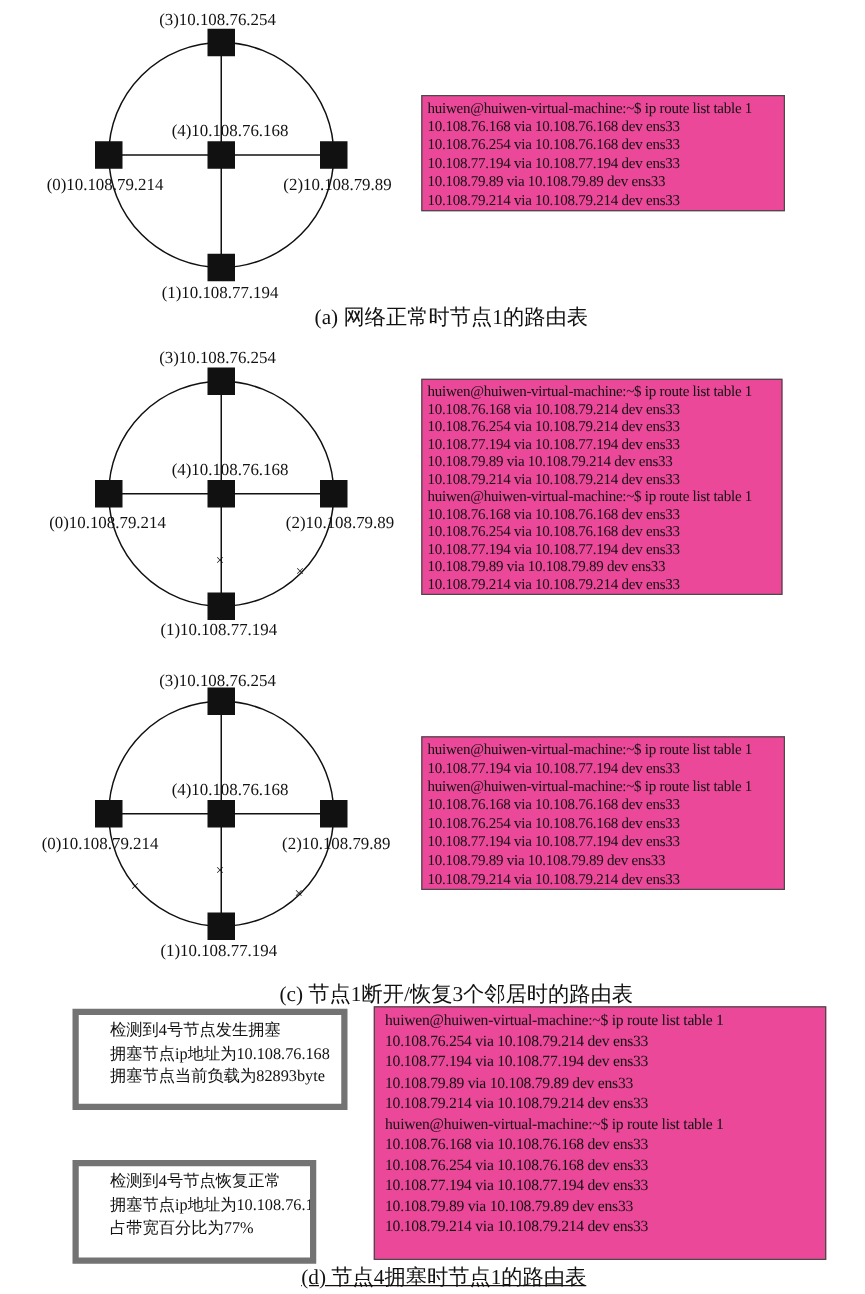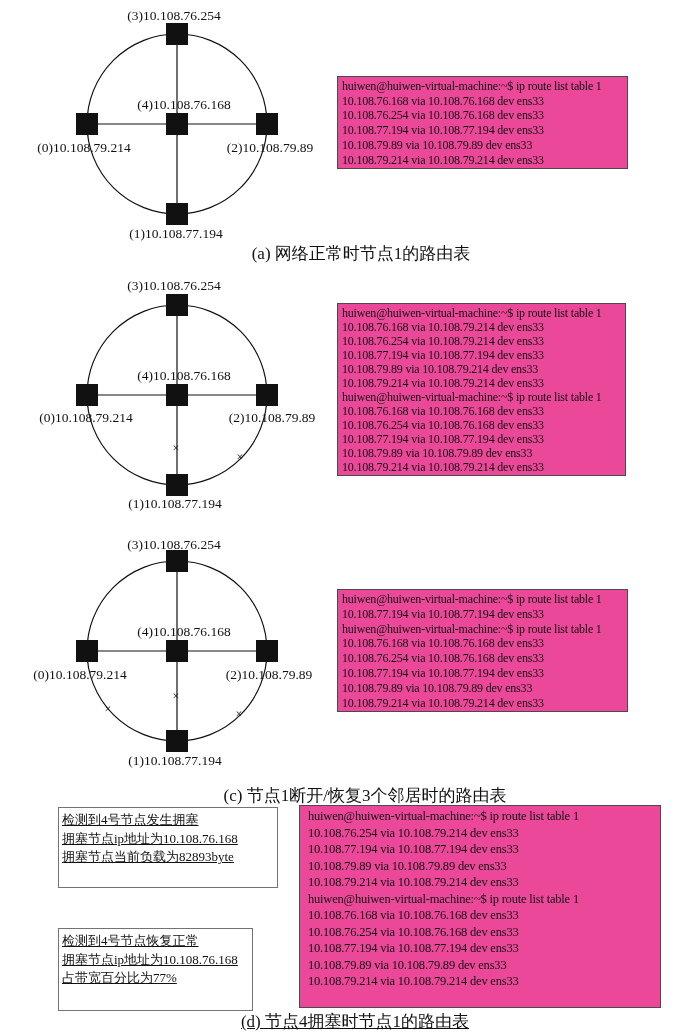--- a/index.html
+++ b/index.html
@@ -13,22 +13,22 @@
     font-size:13.5px; fill:#111;
   }
   svg.net text.xmark { font-size:12px; }
   .term-box {
     position:absolute; box-sizing:border-box; background:#ec4899;
     border:1px solid #4a4a4a; padding:2px 4px; white-space:nowrap;
     font-size:12px; letter-spacing:-0.2px; overflow:hidden;
   }
   .alert-box {
     position:absolute; box-sizing:border-box; background:#fff;
-    border:1px solid #737373; padding:3px 3px; white-space:nowrap;
-    font-size:13px; line-height:18.5px; overflow:hidden;text-decoration:underline;
+    border:5px solid #737373; padding:3px 25px; white-space:nowrap;
+    font-size:13px; line-height:18.5px; overflow:hidden;
   }
   .caption { position:absolute; text-align:center; font-size:17px; white-space:nowrap; }
 </style>
 </head>
 <body>
 
 <div class="page">
 
   <svg class="net" style="top:0px;" width="345" height="252" viewBox="0 0 345 252">
     <circle cx="177" cy="124" r="90" fill="none" stroke="#111" stroke-width="1.2"></circle>

